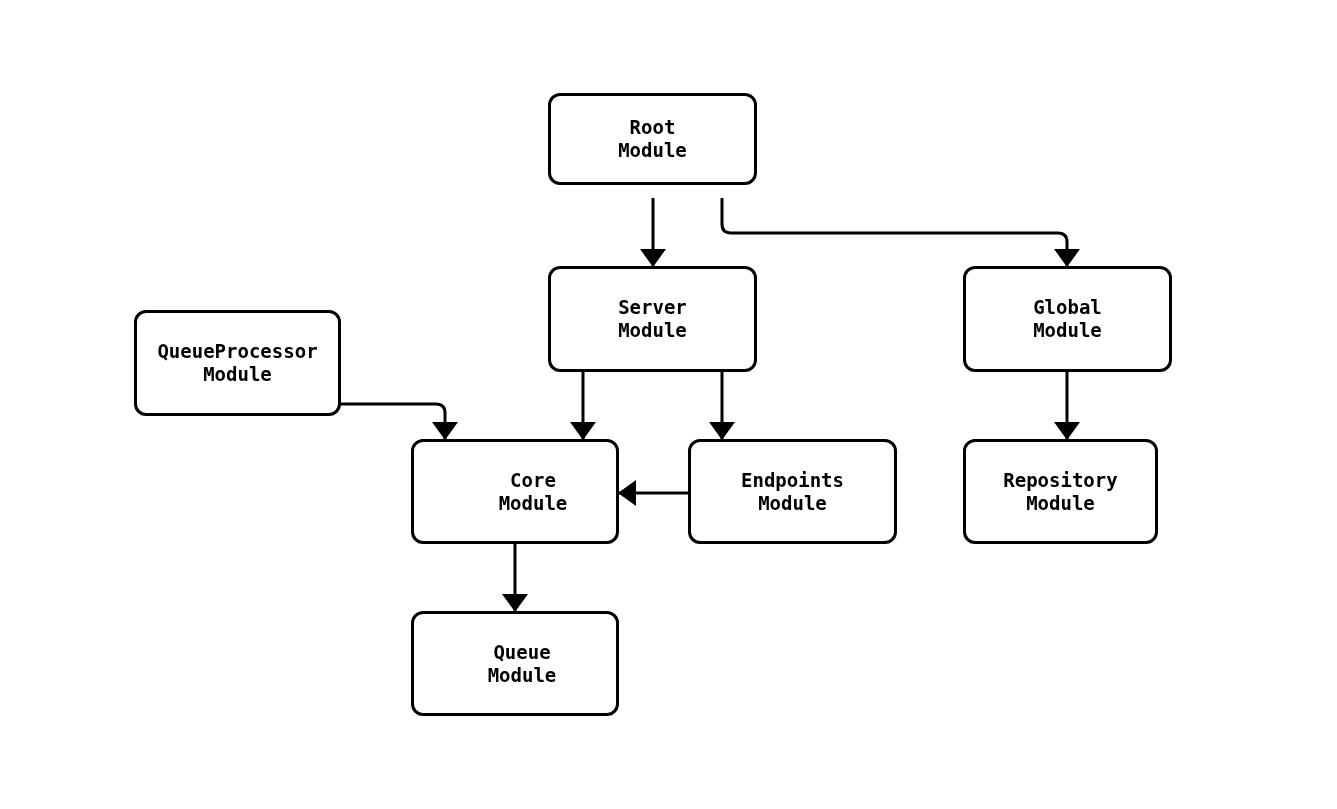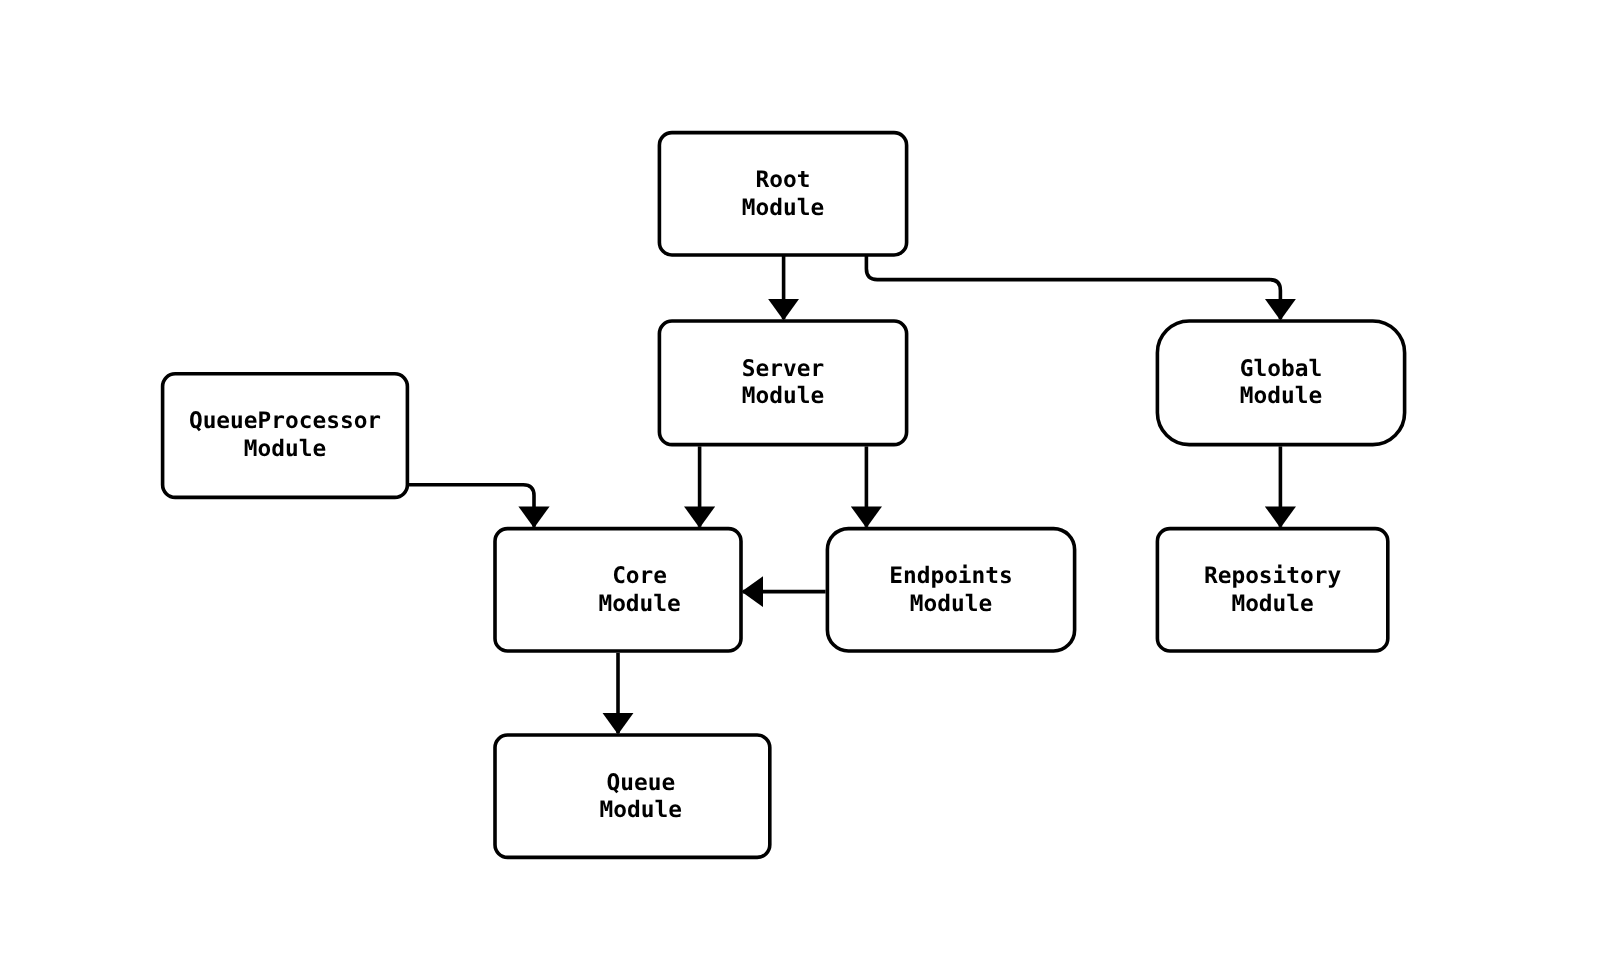--- a/index.html
+++ b/index.html
@@ -62,46 +62,46 @@
   <path d="M653,198 L653,266" class="edge" marker-end="url(#arrow)"></path>
       <path d="M722,198 L722,224 Q722,233 731,233 L1058,233 Q1067,233 1067,242 L1067,266" class="edge" marker-end="url(#arrow)"></path>
       <path d="M237,372 L237,395 Q237,404 246,404 L436,404 Q445,404 445,413 L445,439" class="edge" marker-end="url(#arrow)"></path>
       <path d="M583,372 L583,439" class="edge" marker-end="url(#arrow)"></path>
       <path d="M722,372 L722,439" class="edge" marker-end="url(#arrow)"></path>
       <path d="M688,493 L619,493" class="edge" marker-end="url(#arrow)"></path>
       <path d="M1067,372 L1067,439" class="edge" marker-end="url(#arrow)"></path>
       <path d="M515,544 L515,611" class="edge" marker-end="url(#arrow)"></path>
     </svg>
   <div class="nodes-layer" id="nodes-layer">
-      <div class="node" style="left: 548px; top: 93px; width: 209px; height: 105px; margin-top: 16px;">
+      <div class="node" style="left: 548px; top: 93px; width: 209px; height: 92px;">
         <span class="node-label">Root
 Module</span>
       </div>
       <div class="node" style="left: 134px; top: 266px; width: 207px; height: 106px; margin-top: 44px;">
         <span class="node-label">QueueProcessor
 Module</span>
       </div>
       <div class="node" style="left: 548px; top: 266px; width: 209px; height: 106px;">
         <span class="node-label">Server
 Module</span>
       </div>
-      <div class="node" style="left: 963px; top: 266px; width: 209px; height: 106px; border-radius: 28px;">
+      <div class="node" style="left: 963px; top: 266px; width: 209px; height: 106px;">
         <span class="node-label">Global
 Module</span>
       </div>
       <div class="node" style="left: 411px; top: 439px; width: 208px; height: 105px; padding-left: 36px;">
         <span class="node-label">Core
 Module</span>
       </div>
-      <div class="node" style="left: 688px; top: 439px; width: 209px; height: 105px; border-radius: 19px;">
+      <div class="node" style="left: 688px; top: 439px; width: 209px; height: 105px;">
         <span class="node-label">Endpoints
 Module</span>
       </div>
       <div class="node" style="left: 963px; top: 439px; width: 195px; height: 105px;">
         <span class="node-label">Repository
 Module</span>
       </div>
-      <div class="node" style="left: 411px; top: 611px; width: 232px; height: 105px; padding-left: 14px;">
+      <div class="node" style="left: 411px; top: 611px; width: 208px; height: 105px; padding-left: 14px;">
         <span class="node-label">Queue
 Module</span>
       </div>
     </div>
 </div>
 
 </body></html>

